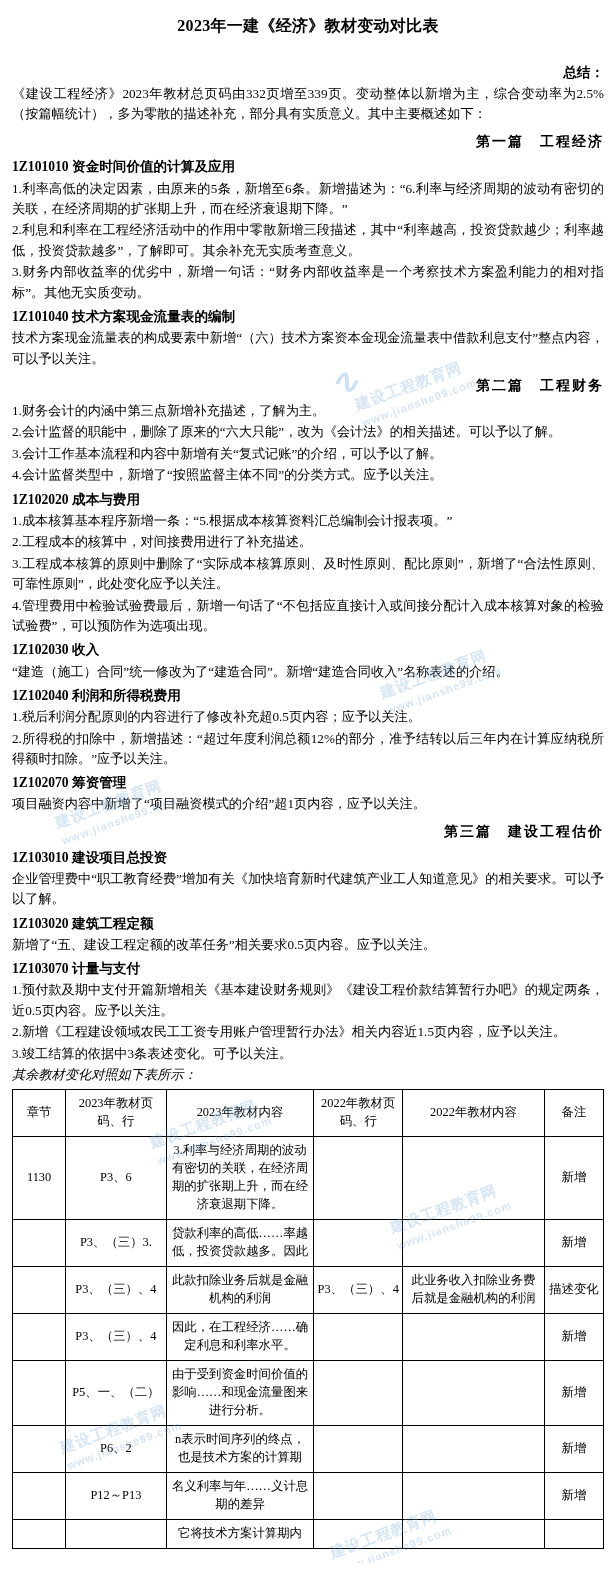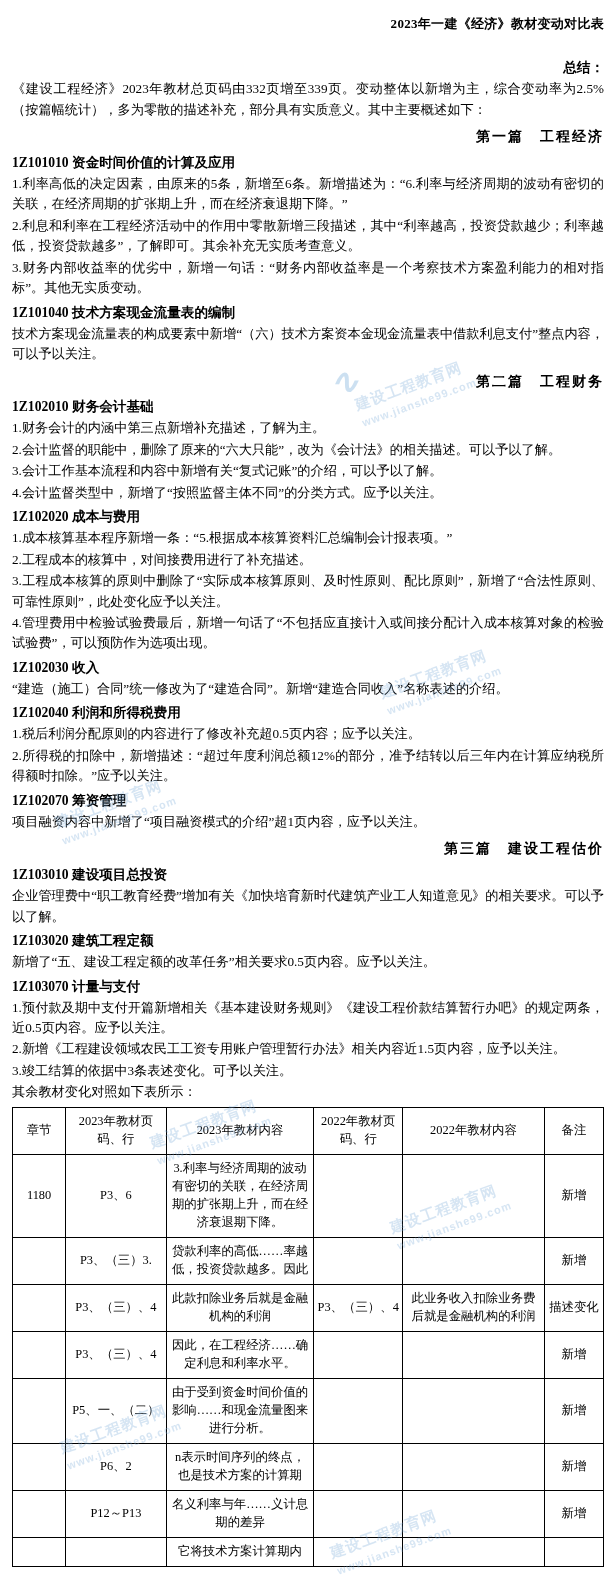--- a/index.html
+++ b/index.html
@@ -15,23 +15,23 @@
     line-height: 1.55;
   }
   .page {
     position: relative;
     width: 616px;
     box-sizing: border-box;
     padding: 10px 12px 14px 12px;
     overflow: hidden;
   }
   .doc-title {
-    text-align: right;
-    font-weight: bold;
-    font-size: 13px;
+    text-align: center;
+    font-weight: bold;
+    font-size: 16px;
     margin: 4px 0 23px 0;
     letter-spacing: 0.3px;
   }
   .section-label {
     font-weight: bold;
     font-size: 13.6px;
     margin: 2px 0 1px 0;
     text-align: right;
   }
   p.para {
@@ -46,20 +46,21 @@
     margin: 6px 0 4px 0;
     letter-spacing: 2px;
   }
   .chapter-head {
     font-weight: bold;
     font-size: 13.6px;
     margin: 3px 0 1px 0;
   }
   .note-line {
     margin: 12px 0 8px 0;
+    font-style: italic;
   }
   table.cmp {
     width: 100%;
     border-collapse: collapse;
     margin-top: 4px;
     font-size: 12.4px;
   }
   table.cmp th, table.cmp td {
     border: 1px solid #000000;
     text-align: center;
@@ -144,21 +145,20 @@
 
   <div class="part-head">第一篇　工程经济</div>
   <div class="chapter-head">1Z101010 资金时间价值的计算及应用</div>
   <p class="para">1.利率高低的决定因素，由原来的5条，新增至6条。新增描述为：“6.利率与经济周期的波动有密切的关联，在经济周期的扩张期上升，而在经济衰退期下降。”</p>
   <p class="para">2.利息和利率在工程经济活动中的作用中零散新增三段描述，其中“利率越高，投资贷款越少；利率越低，投资贷款越多”，了解即可。其余补充无实质考查意义。</p>
   <p class="para">3.财务内部收益率的优劣中，新增一句话：“财务内部收益率是一个考察技术方案盈利能力的相对指标”。其他无实质变动。</p>
   <div class="chapter-head">1Z101040 技术方案现金流量表的编制</div>
   <p class="para">技术方案现金流量表的构成要素中新增“（六）技术方案资本金现金流量表中借款利息支付”整点内容，可以予以关注。</p>
 
   <div class="part-head">第二篇　工程财务</div>
-  <div class="chapter-head">1Z102010 财务会计基础</div>
   <p class="para">1.财务会计的内涵中第三点新增补充描述，了解为主。</p>
   <p class="para">2.会计监督的职能中，删除了原来的“六大只能”，改为《会计法》的相关描述。可以予以了解。</p>
   <p class="para">3.会计工作基本流程和内容中新增有关“复式记账”的介绍，可以予以了解。</p>
   <p class="para">4.会计监督类型中，新增了“按照监督主体不同”的分类方式。应予以关注。</p>
   <div class="chapter-head">1Z102020 成本与费用</div>
   <p class="para">1.成本核算基本程序新增一条：“5.根据成本核算资料汇总编制会计报表项。”</p>
   <p class="para">2.工程成本的核算中，对间接费用进行了补充描述。</p>
   <p class="para">3.工程成本核算的原则中删除了“实际成本核算原则、及时性原则、配比原则”，新增了“合法性原则、可靠性原则”，此处变化应予以关注。</p>
   <p class="para">4.管理费用中检验试验费最后，新增一句话了“不包括应直接计入或间接分配计入成本核算对象的检验试验费”，可以预防作为选项出现。</p>
   <div class="chapter-head">1Z102030 收入</div>
@@ -187,21 +187,21 @@
         <th class="col-ch">章节</th>
         <th class="col-p23">2023年教材页码、行</th>
         <th class="col-c23">2023年教材内容</th>
         <th class="col-p22">2022年教材页码、行</th>
         <th class="col-c22">2022年教材内容</th>
         <th class="col-rm">备注</th>
       </tr>
     </thead>
     <tbody>
       <tr>
-        <td>1180</td>
+        <td>1130</td>
         <td>P3、6</td>
         <td>3.利率与经济周期的波动有密切的关联，在经济周期的扩张期上升，而在经济衰退期下降。</td>
         <td></td>
         <td></td>
         <td>新增</td>
       </tr>
       <tr>
         <td></td>
         <td>P3、（三）3.</td>
         <td>贷款利率的高低……率越低，投资贷款越多。因此</td>

